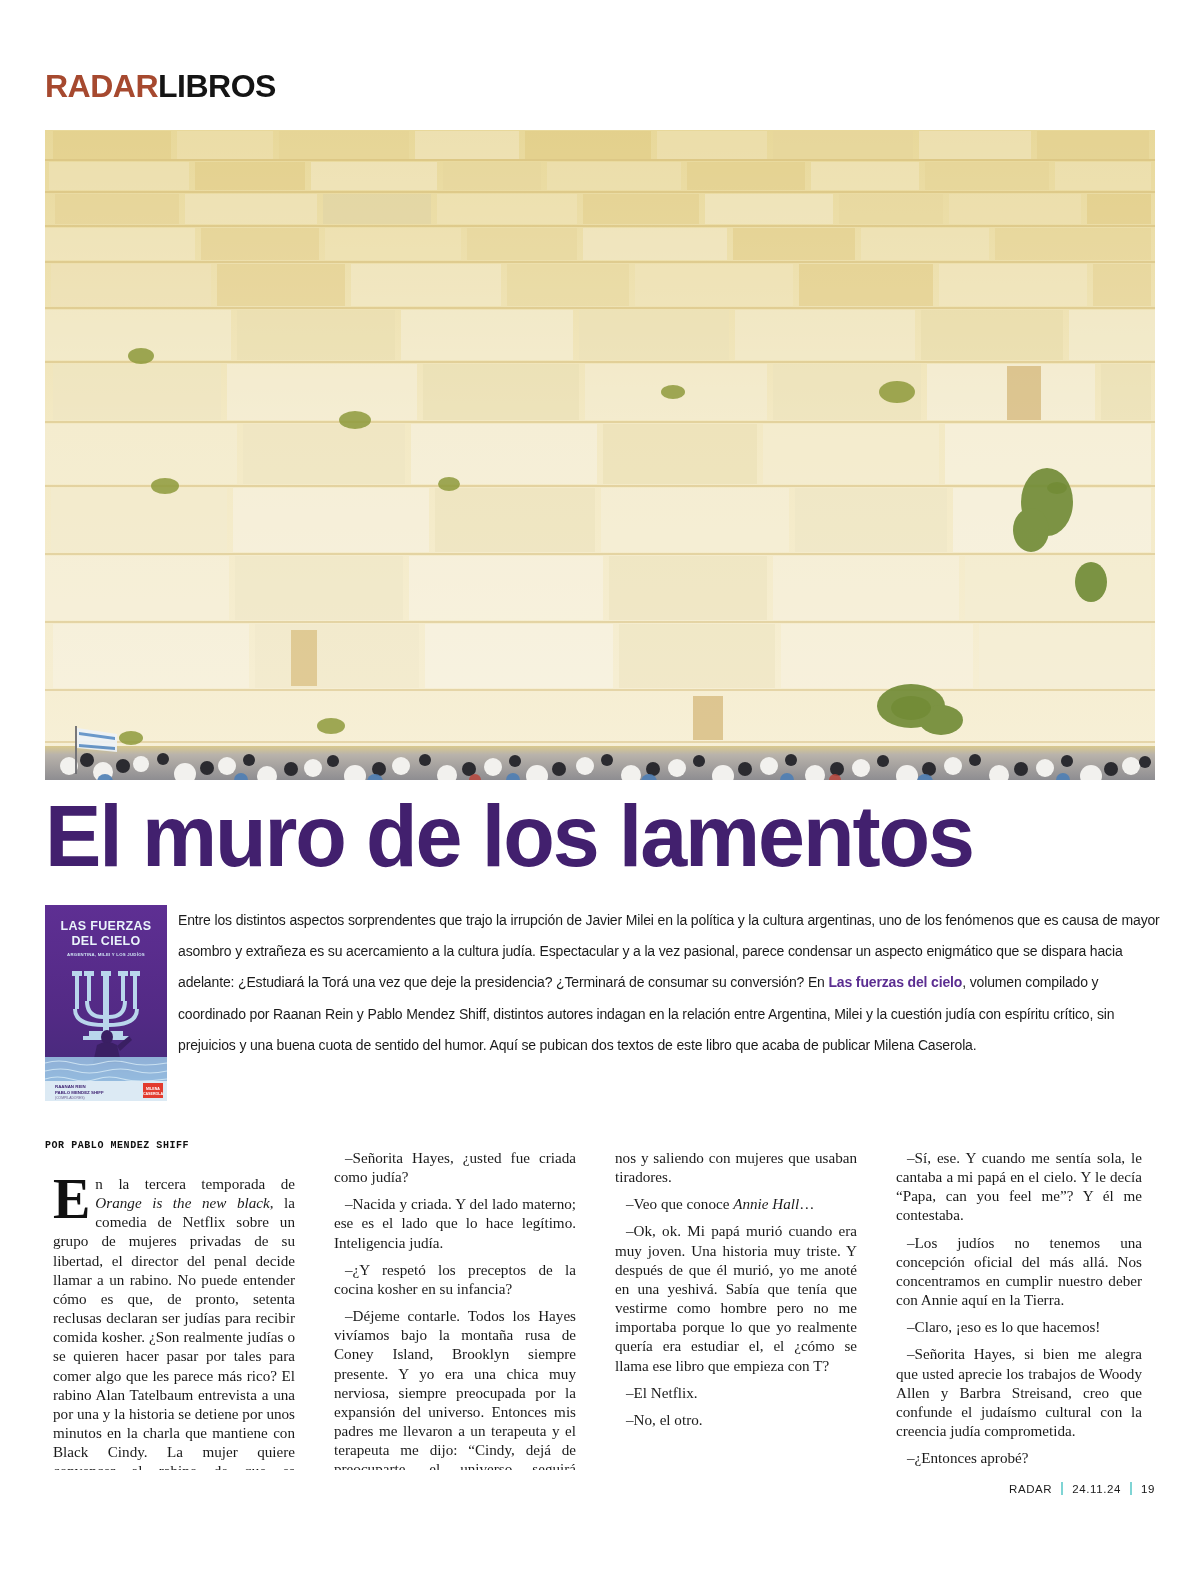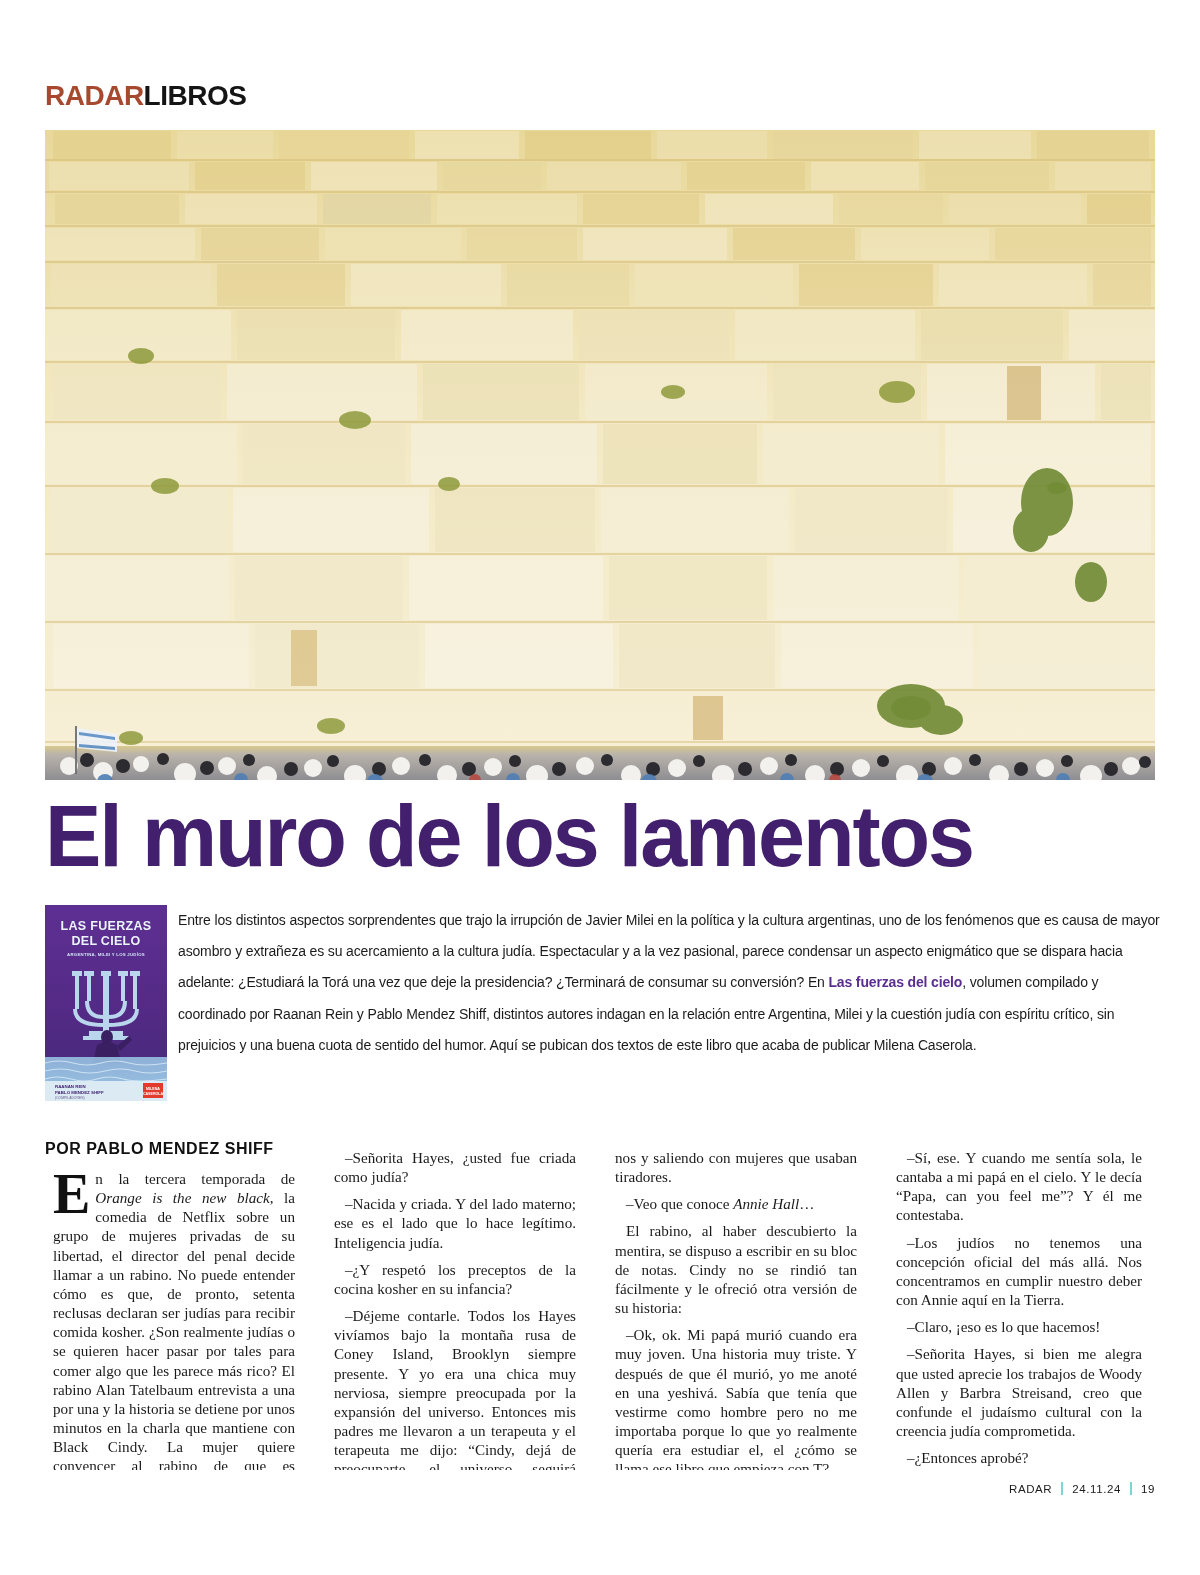--- a/index.html
+++ b/index.html
@@ -21,22 +21,22 @@
     left: 0; top: 0;
     width: 1200px;
     height: 1575px;
     background: #ffffff;
   }
 
   
   .masthead {
     position: absolute;
     left: 45px;
-    top: 82px;
-    font-size: 28px;
+    top: 70px;
+    font-size: 32px;
     font-weight: bold;
     letter-spacing: -0.5px;
     line-height: 1;
     white-space: nowrap;
   }
   .masthead .radar { color: #a6492f; }
   .masthead .libros { color: #141414; }
 
   
   .photo {
@@ -115,26 +115,26 @@
     width: 258px;
     height: 330px;
     overflow: hidden;
   }
   .col-1 { left: 0; }
   .col-2 { left: 281px; }
   .col-3 { left: 562px; }
   .col-4 { left: 843px; width: 262px; }
 
   .byline {
-    font-family: Liberation Sans, sans-serif;
-    font-size: 16px;
+    font-family: Liberation Mono, monospace;
+    font-size: 10px;
     font-weight: bold;
     letter-spacing: 0.55px;
     color: #111;
-    margin-bottom: 11px;
+    margin-bottom: 23px;
     white-space: nowrap;
   }
 
   .body-text {
     font-family: "Liberation Serif", serif;
     font-size: 15.15px;
     line-height: 19.15px;
     color: #1a1a1a;
     text-align: justify;
     hyphens: none;
@@ -510,21 +510,20 @@
         <p>–Nacida y criada. Y del lado materno; ese es el lado que lo hace legítimo. Inteligencia judía.</p>
         <p>–¿Y respetó los preceptos de la cocina kosher en su infancia?</p>
         <p>–Déjeme contarle. Todos los Hayes vivíamos bajo la montaña rusa de Coney Island, Brooklyn siempre presente. Y yo era una chica muy nerviosa, siempre preocupada por la expansión del universo. Entonces mis padres me llevaron a un terapeuta y el terapeuta me dijo: “Cindy, dejá de preocuparte, el universo seguirá estando otros mil millones de años”. Pero yo seguía preocupándome, cocinando langosti-</p>
       </div>
     </div>
 
     <div class="col col-3">
       <div class="body-text">
         <p class="noindent">nos y saliendo con mujeres que usaban tiradores.</p>
         <p><span>–Veo que conoce </span><i>Annie Hall</i><span>…</span></p>
-        <p>El rabino, al haber descubierto la mentira, se dispuso a escribir en su bloc de notas. Cindy no se rindió tan fácilmente y le ofreció otra versión de su historia:</p>
         <p>–Ok, ok. Mi papá murió cuando era muy joven. Una historia muy triste. Y después de que él murió, yo me anoté en una yeshivá. Sabía que tenía que vestirme como hombre pero no me importaba porque lo que yo realmente quería era estudiar el, el ¿cómo se llama ese libro que empieza con T?</p>
         <p>–El Netflix.</p>
         <p>–No, el otro.</p>
 
       </div>
     </div>
 
     <div class="col col-4">
       <div class="body-text">
         <p>–Sí, ese. Y cuando me sentía sola, le cantaba a mi papá en el cielo. Y le decía “Papa, can you feel me”? Y él me contestaba.</p>

